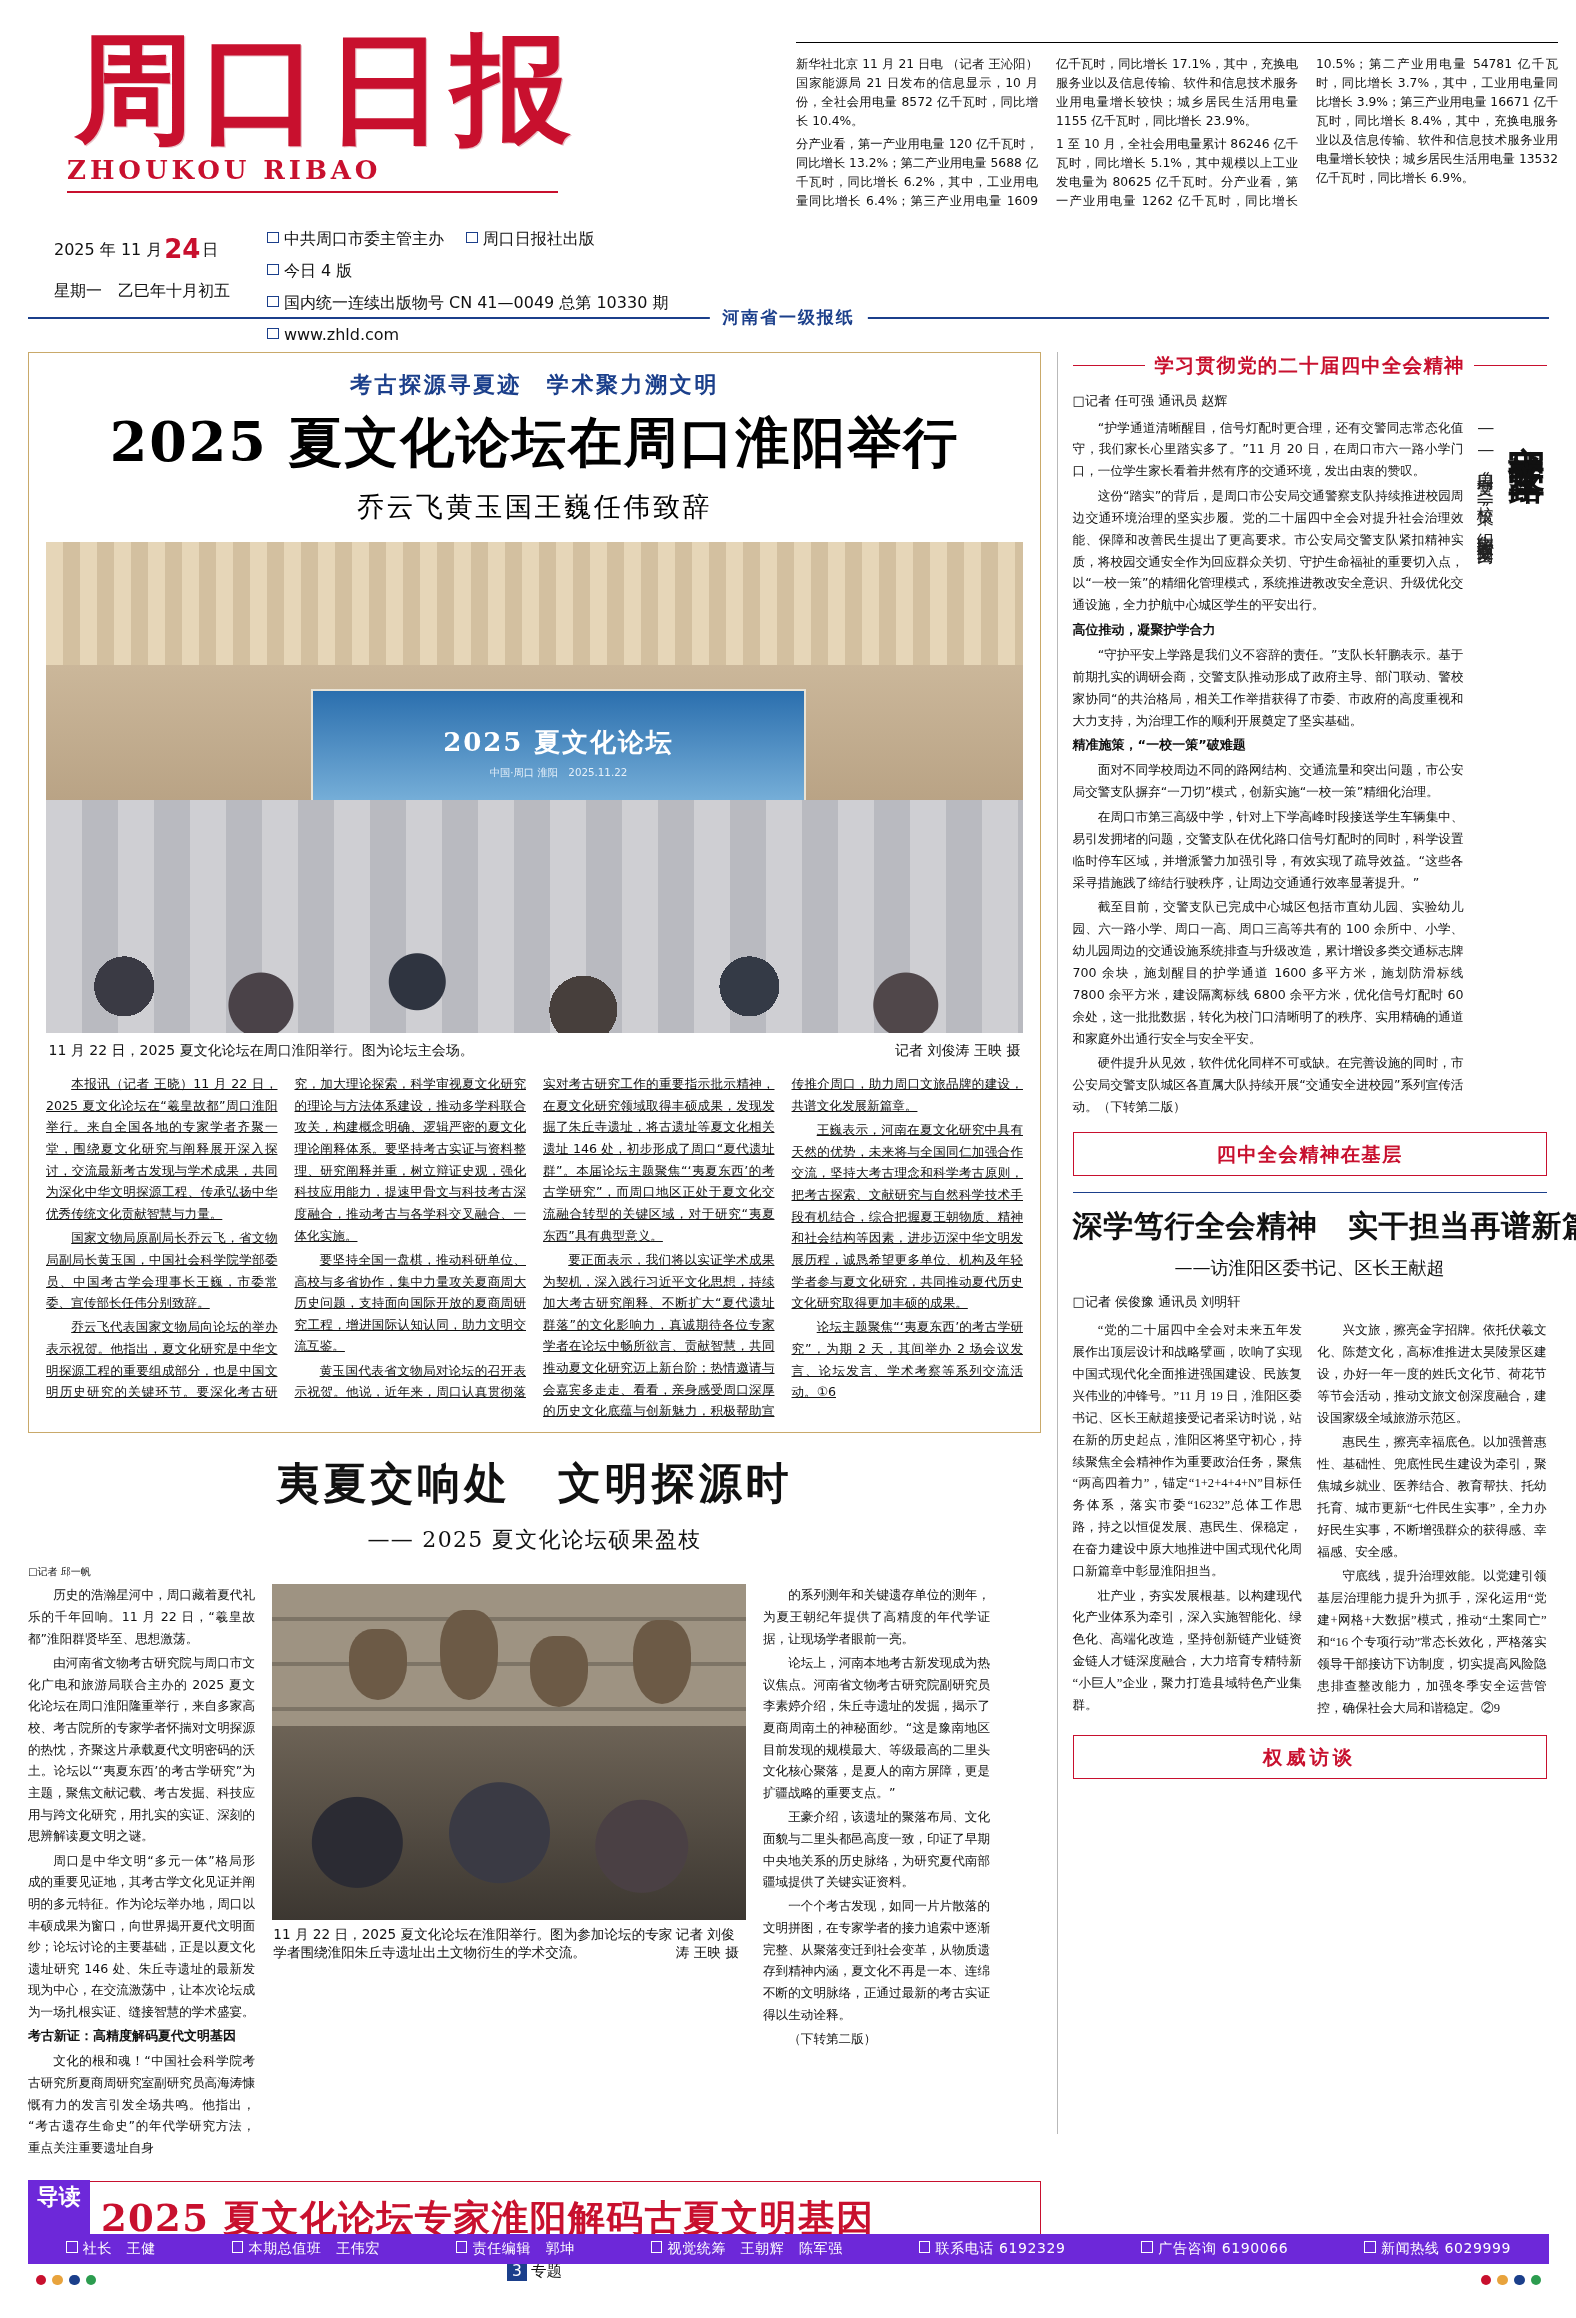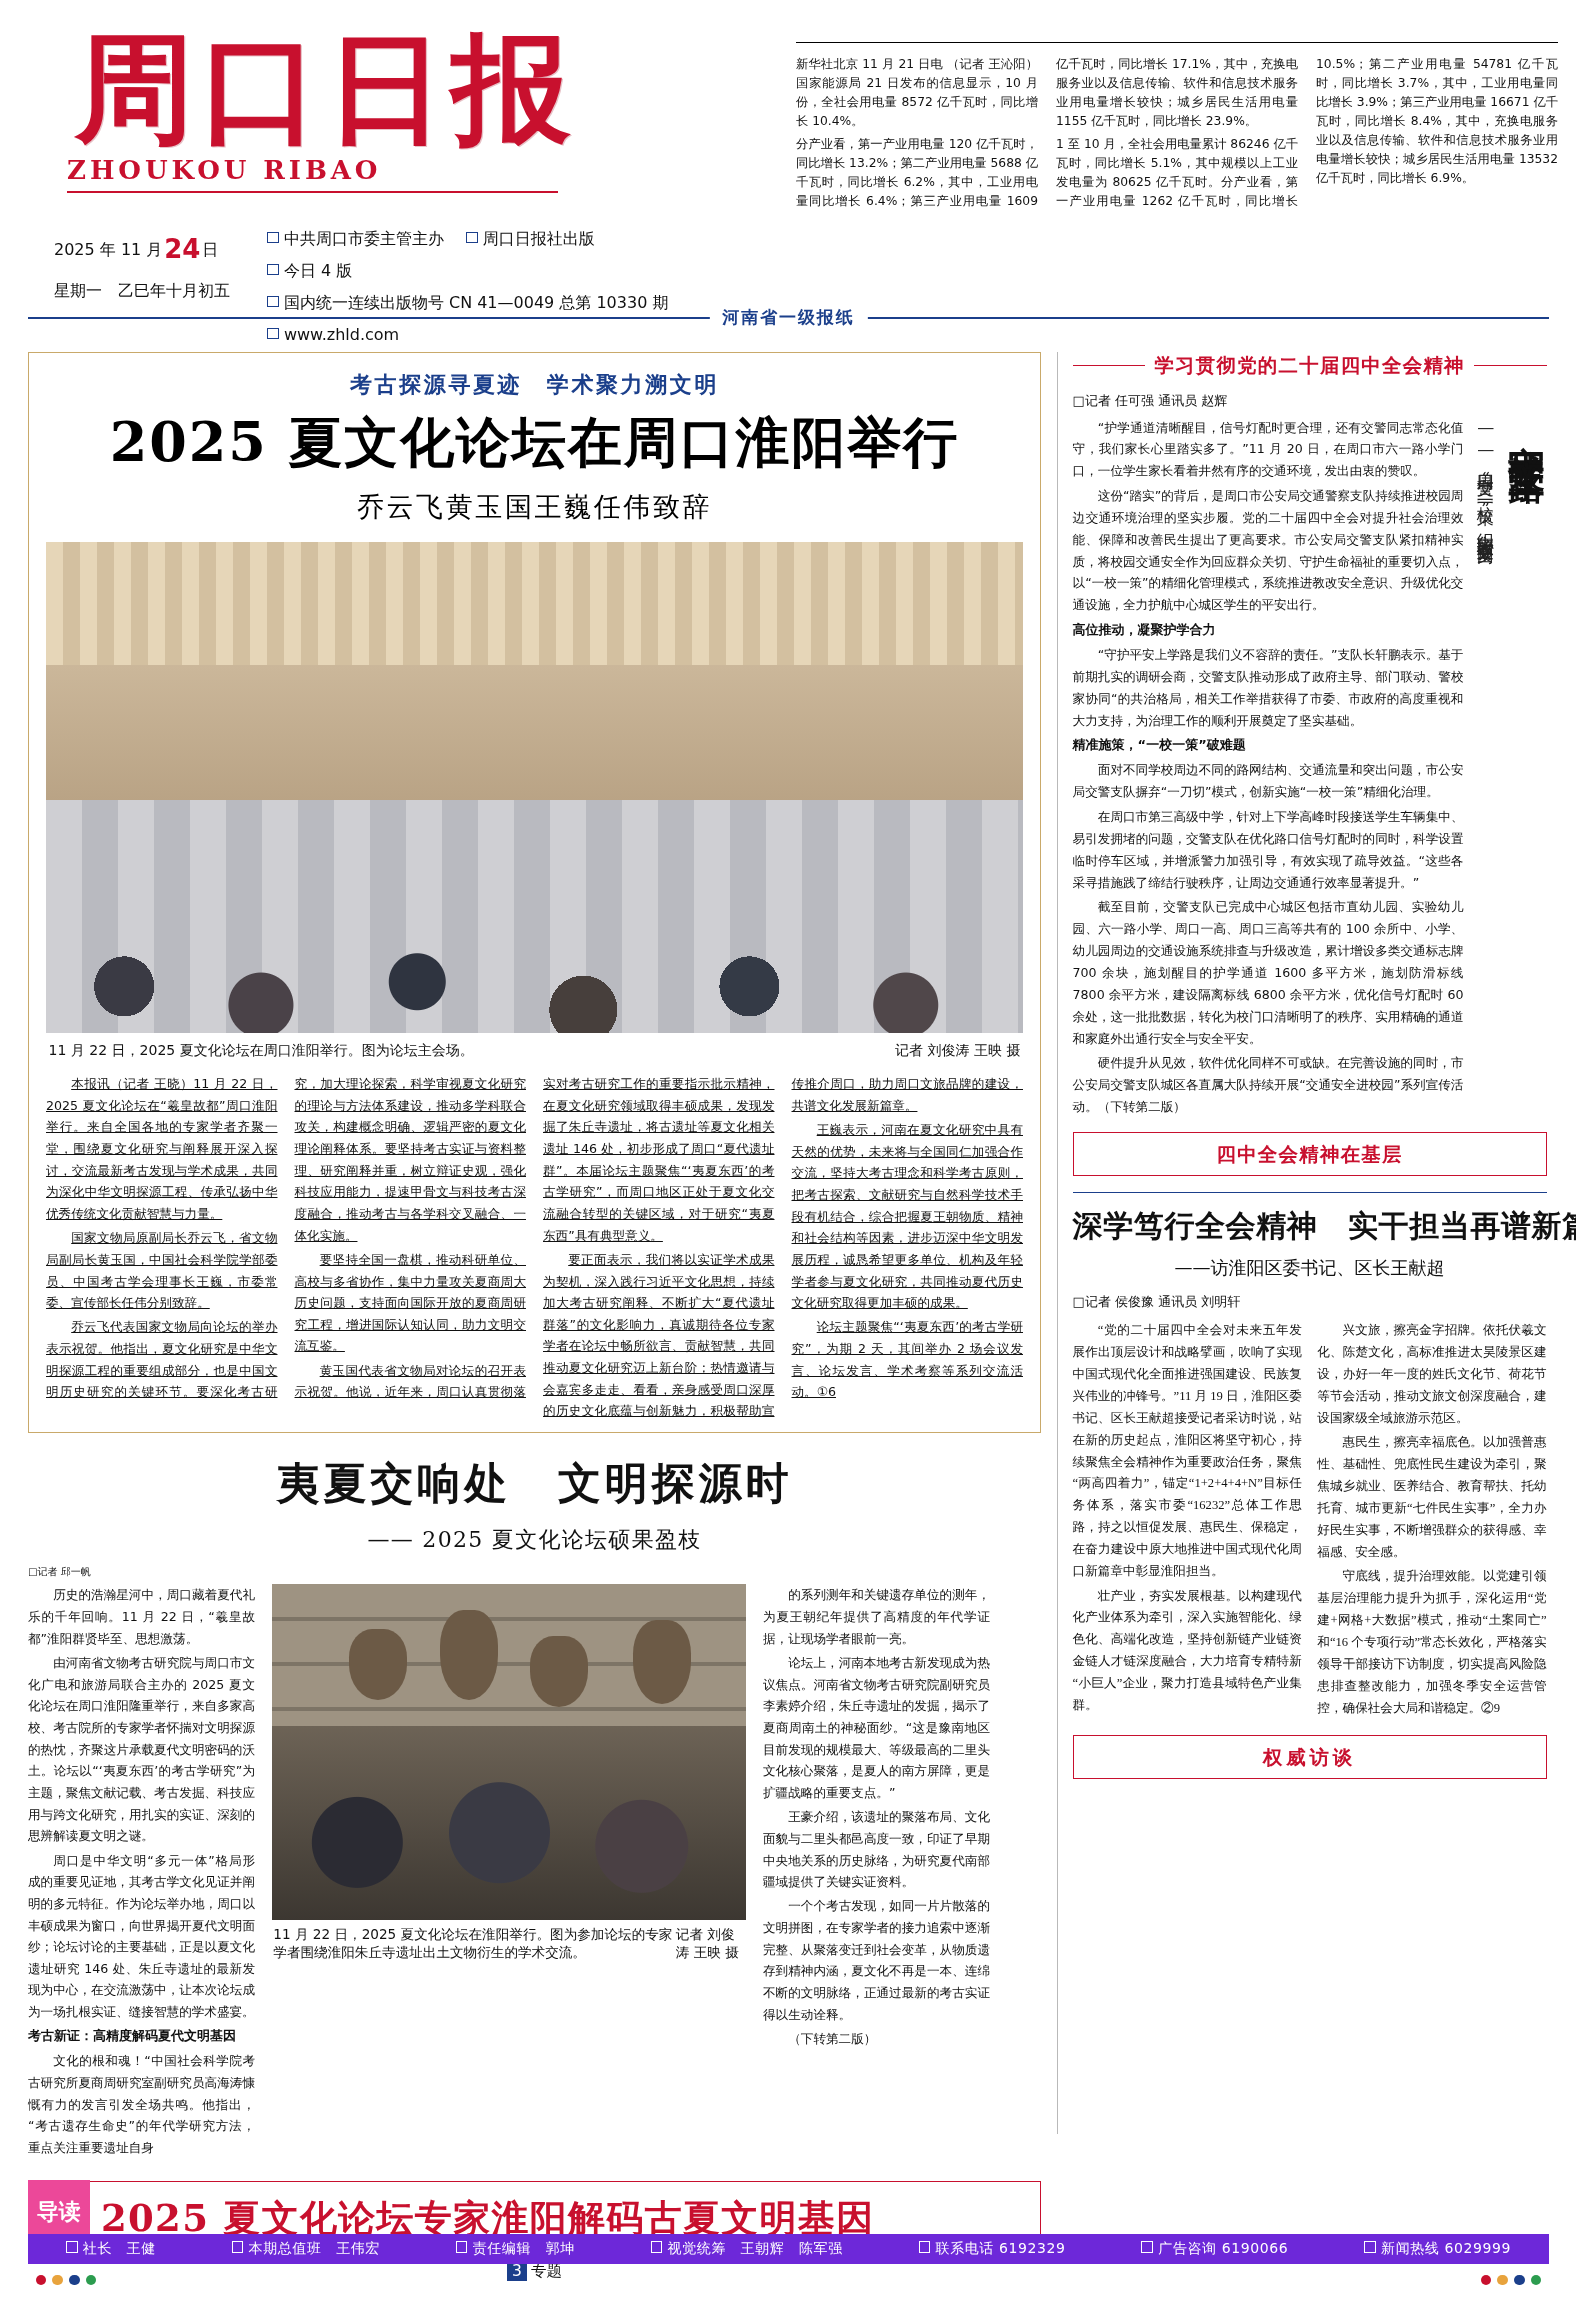--- a/index.html
+++ b/index.html
@@ -141,22 +141,22 @@
       radial-gradient(circle at 78% 62%,#4a4044 0 46px,transparent 47px),
       linear-gradient(#6d6356,#3c3731);}
   .cap2{display:flex;justify-content:space-between;font-size:13.6px;padding:5.2px 1.3px 0;}
 
   .sg-right{width:227px;font-size:12.6px;line-height:1.72;text-align:justify;}
   .sg-right p{margin:0 0 2.6px;text-indent:2em;}
   .sub-head{font-weight:bold;font-size:13px;text-indent:0 !important;}
 
   
   .guide{margin-top:19.4px;border:1.3px solid #c8102e;height:72px;position:relative;}
-  .guide .tag{position:absolute;left:-1.3px;top:-1.3px;bottom:-1.3px;width:62px;background:#ec4899;color:#fff;
-    font-size:22px;font-weight:bold;text-align:center;line-height:1.15;padding-top:19px;box-sizing:border-box;
+  .guide .tag{position:absolute;left:-1.3px;top:-1.3px;bottom:-1.3px;width:62px;background:#6d28d9;color:#fff;
+    font-size:22px;font-weight:bold;text-align:center;line-height:1.15;padding-top:4px;box-sizing:border-box;
     font-family:"DejaVu Serif","Liberation Serif",serif;}
   .guide .gtxt{margin-left:72px;font-family:"DejaVu Serif","Liberation Serif",serif;font-weight:bold;
     font-size:37px;letter-spacing:1.3px;line-height:72px;color:#c8102e;white-space:nowrap;}
   .guide-foot{text-align:center;font-size:15.5px;margin-top:6.5px;}
   .guide-foot .pg{background:#1b3f8b;color:#fff;padding:1.3px 5.2px;margin-right:3.9px;}
 
   
   .r-banner{display:flex;align-items:center;justify-content:center;gap:9px;
     color:#c8102e;font-weight:bold;font-size:19.4px;letter-spacing:1.3px;
     font-family:"DejaVu Serif","Liberation Serif",serif;}
@@ -255,20 +255,24 @@
     <div class="left-col">
 
       <div class="lead-box">
         <div class="kicker">考古探源寻夏迹　学术聚力溯文明</div>
         <div class="lead-title">2025 夏文化论坛在周口淮阳举行</div>
         <div class="lead-sub">乔云飞黄玉国王巍任伟致辞</div>
 
         <div class="photo">
           <div class="ceiling"></div>
           <div class="wall"></div>
+          <div class="screen">
+            <div class="txt">2025 夏文化论坛</div>
+            <div class="sub">中国·周口 淮阳　2025.11.22</div>
+          </div>
           <div class="stage"></div>
           <div class="crowd"></div>
         </div>
 
         <div class="cap-row">
           <div class="c-left">11 月 22 日，2025 夏文化论坛在周口淮阳举行。图为论坛主会场。</div>
           <div class="c-right">记者 刘俊涛 王映 摄</div>
         </div>
 
         <div class="body-cols">

